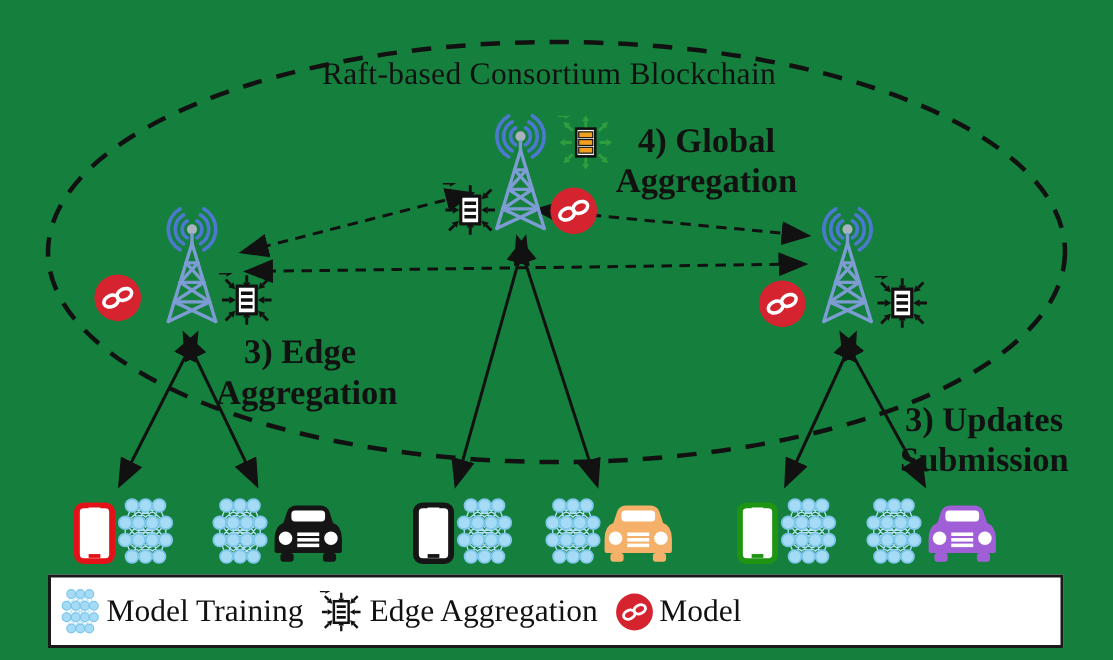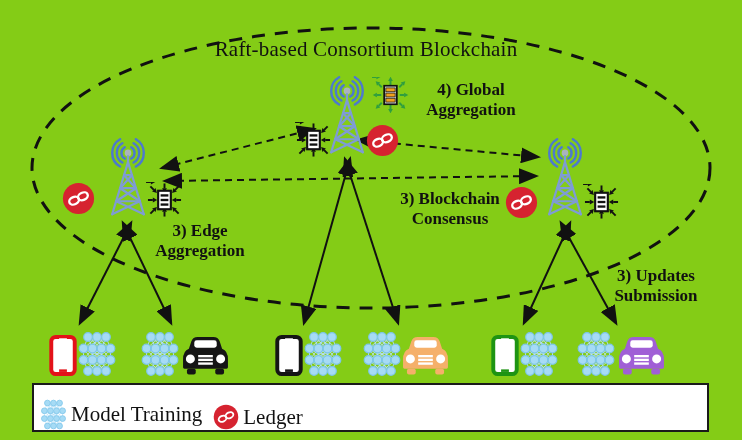--- a/index.html
+++ b/index.html
@@ -1,37 +1,37 @@
 <!DOCTYPE html>
 <html><head>
 <meta charset="utf-8">
 <style>
   html,body{margin:0;padding:0;background:#fff;}
   #stage{
-    position:relative;width:742px;height:440px;background:#84cc16;overflow:hidden;
+    position:relative;width:742px;height:440px;background:#15803d;overflow:hidden;
     font-family:"Liberation Serif","DejaVu Serif",serif;color:#111;
   }
   .abs{position:absolute;}
   #title{
     left:178px;top:37px;width:376px;text-align:center;
     font-size:21px;letter-spacing:.2px;
   }
   .step-label{
-    font-weight:bold;font-size:17px;line-height:1.18;text-align:center;
+    font-weight:bold;font-size:23px;line-height:1.18;text-align:center;
     white-space:pre-line;
     font-family:Liberation Serif, serif;
   }
   #label-global{left:410px;top:80px;width:122px;}
   #label-edge{left:144px;top:221px;width:112px;}
   #label-consensus{left:388px;top:189px;width:124px;}
   #label-updates{left:600px;top:266px;width:112px;}
   #legend{
     left:32px;top:383px;width:661px;height:45px;
     border:2px solid #1a1a1a;background:#fff;
-    display:flex;align-items:flex-end;padding:0 6px;box-sizing:content-box;
+    display:flex;align-items:center;padding:0 6px;box-sizing:content-box;
   }
   .legend-item{display:flex;align-items:center;margin-right:11px;}
   .legend-item:last-child{margin-right:0;}
   .legend-item .lbl{font-size:21px;margin-left:4px;white-space:nowrap;}
   .phone-red{color:#e31219;}
   .phone-black{color:#151515;}
   .phone-green{color:#1e9413;}
   .car-black{color:#151515;}
   .car-orange{color:#f5b06a;}
   .car-purple{color:#a05fd6;}
@@ -196,22 +196,20 @@
       <line x1="570" y1="223" x2="524" y2="323"></line>
       <line x1="561" y1="223" x2="616" y2="323"></line>
     </g>
   </svg>
 
   <div class="abs" id="title">Raft-based Consortium Blockchain</div>
   <div class="abs step-label" id="label-global">4) Global
 Aggregation</div>
   <div class="abs step-label" id="label-edge">3) Edge
 Aggregation</div>
-  <div class="abs step-label" id="label-consensus">3) Blockchain
-Consensus</div>
   <div class="abs step-label" id="label-updates">3) Updates
 Submission</div>
 
   <svg class="abs" style="left:100px;top:138px" width="56" height="80">
       <use href="#sym-tower"></use>
     </svg>
   <svg class="abs" style="left:319px;top:76px" width="56" height="80">
       <use href="#sym-tower"></use>
     </svg>
   <svg class="abs" style="left:537px;top:138px" width="56" height="80">
@@ -282,20 +280,26 @@
     </svg>
 
   <div class="abs" id="legend">
     <div class="legend-item">
       <svg width="27" height="31">
           <use href="#sym-nn"></use>
         </svg>
       <span class="lbl">Model Training</span>
     </div>
     <div class="legend-item">
+      <svg width="29" height="28">
+          <use href="#sym-edge-agg"></use>
+        </svg>
+      <span class="lbl">Edge Aggregation</span>
+    </div>
+    <div class="legend-item">
       <svg width="26" height="26">
           <use href="#sym-ledger"></use>
         </svg>
-      <span class="lbl">Ledger</span>
+      <span class="lbl">Model</span>
     </div>
   </div>
 
 </div>
 
 </body></html>

